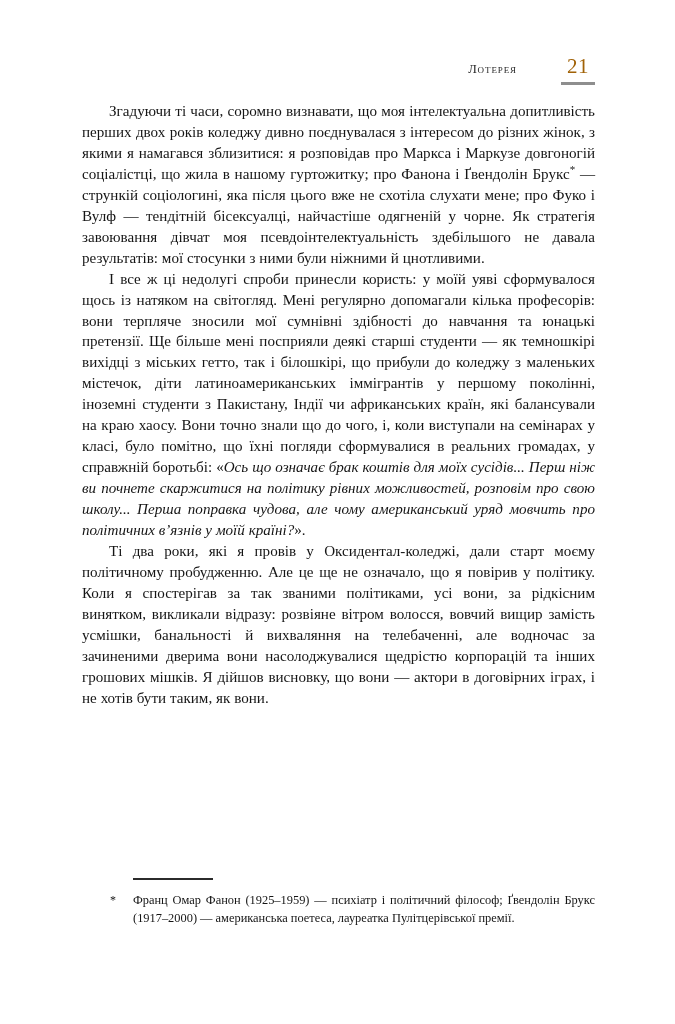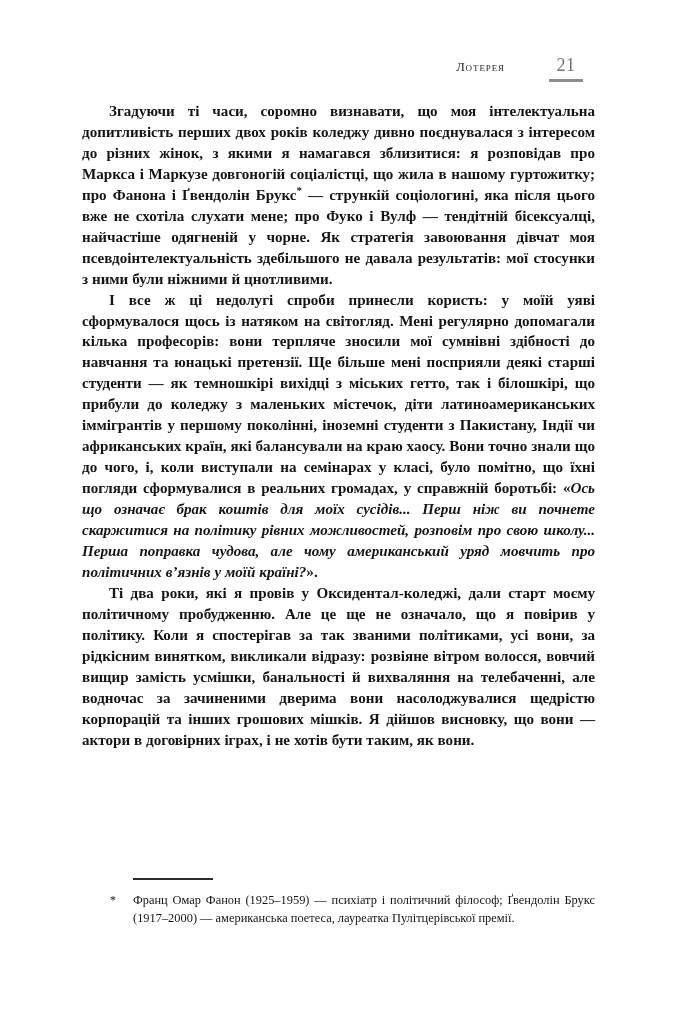--- a/index.html
+++ b/index.html
@@ -21,21 +21,21 @@
   .page {
     position: absolute;
     inset: 0;
   }
 
   
   .running-head {
     position: absolute;
     top: 56px;
     left: 82px;
-    right: 92px;
+    right: 80px;
     height: 26px;
     display: flex;
     align-items: baseline;
     justify-content: flex-end;
   }
   .running-title {
     font-size: 12.6px;
     letter-spacing: 0.9px;
     font-variant: small-caps;
     text-transform: lowercase;
@@ -45,22 +45,22 @@
   .running-title::first-letter {
     text-transform: uppercase;
   }
   .folio-wrap {
     margin-left: 44px;
     text-align: center;
     position: relative;
     min-width: 34px;
   }
   .folio {
-    font-size: 18px;
-    color: #737373;
+    font-size: 21px;
+    color: #a16207;
     letter-spacing: 0.4px;
     display: block;
     line-height: 1;
   }
   .folio-rule {
     display: block;
     margin-top: 5px;
     height: 2.5px;
     background: #8e8e8e;
     width: 100%;
@@ -77,21 +77,20 @@
     margin: 0;
     font-size: 15.1px;
     line-height: 20.95px;
     text-align: justify;
     text-justify: inter-word;
     hyphens: manual;
     word-spacing: 0.1px;
   }
   p.body.indent {
     text-indent: 27px;
-    font-weight: bold;
   }
   .q-italic {
     font-style: italic;
   }
   .fn-ref {
     font-size: 11px;
     vertical-align: super;
     line-height: 0;
   }
 

